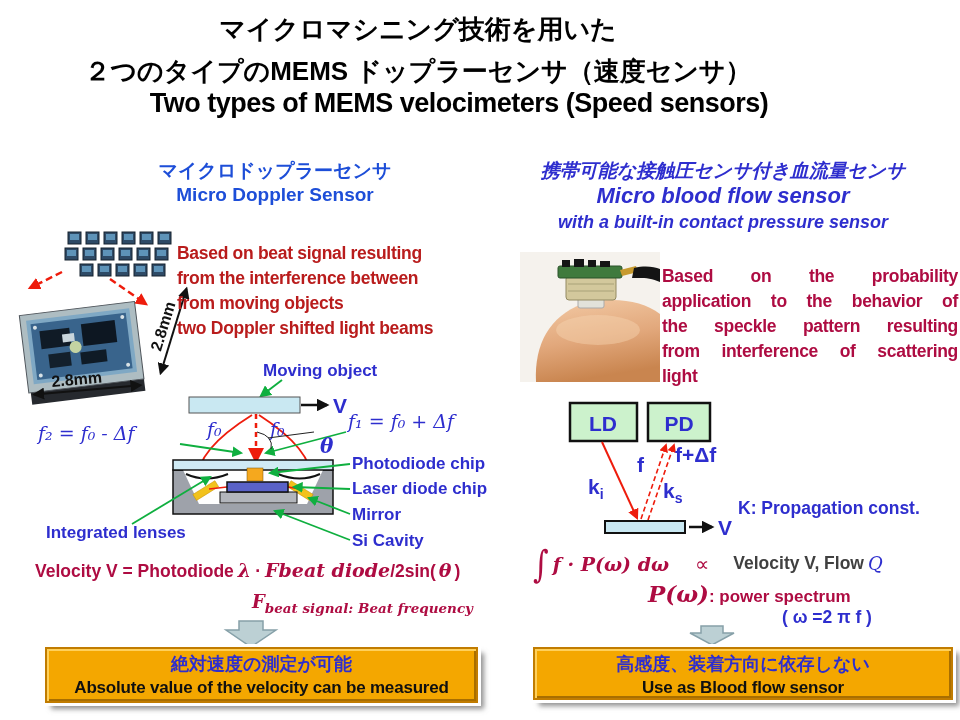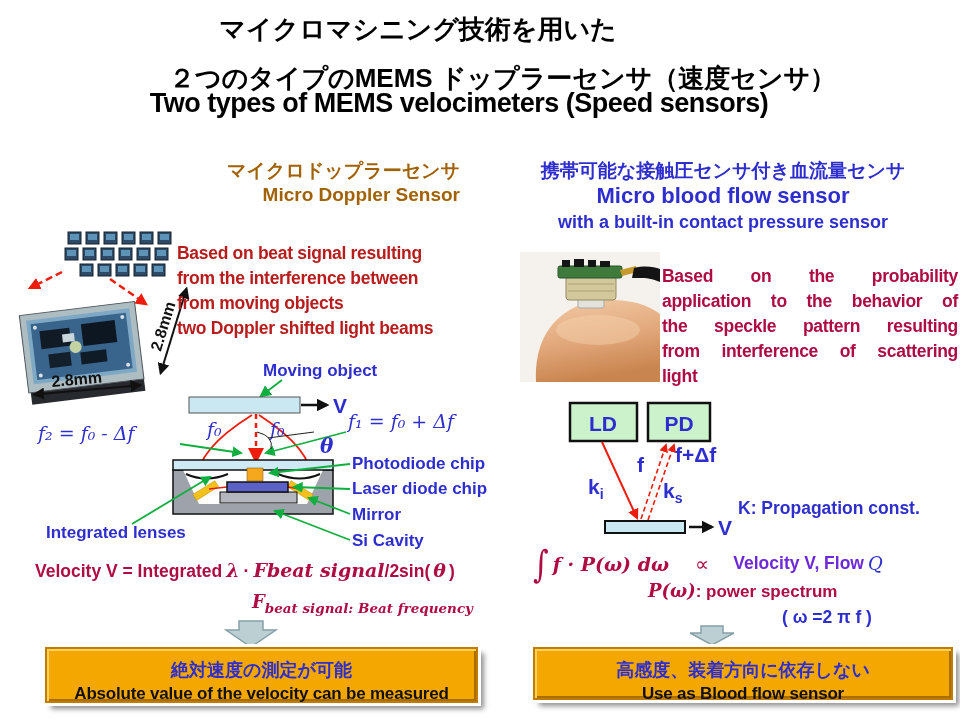--- a/index.html
+++ b/index.html
@@ -4,26 +4,26 @@
 <style>
   html,body{margin:0;padding:0;background:#888;}
   .slide{position:relative;width:960px;height:720px;background:#fff;overflow:hidden;
          font-family:"Liberation Sans",sans-serif;margin:0 auto;}
   .abs{position:absolute;}
   .b{font-weight:bold;}
   .si{font-family:"DejaVu Serif",serif;font-style:italic;}
   sub{font-size:70%;}
   
   #t1,#t2{left:0;width:836px;text-align:center;font-size:26px;font-weight:bold;color:#000;letter-spacing:0;}
-  #t1{top:12px;} #t2{top:61px;text-align:right;}
+  #t1{top:12px;} #t2{top:54px;}
   #t3{left:0;top:88px;width:918px;text-align:center;font-size:27px;font-weight:bold;color:#000;letter-spacing:-0.5px;}
   
-  #lh{left:90px;top:158px;width:370px;text-align:right;color:#a16207;font-weight:bold;}
+  #lh{left:90px;top:158px;width:370px;text-align:center;color:#1d4ed8;font-weight:bold;}
   #lh .l1{font-size:19px;line-height:25px;} #lh .l2{font-size:19px;line-height:24px;}
-  #rh{left:492px;top:158px;width:462px;text-align:center;color:#2E2ECE;font-weight:bold;}
+  #rh{left:492px;top:158px;width:462px;text-align:center;color:#2E2ECE;font-weight:bold;font-style:italic;}
   #rh .l1{font-size:19px;line-height:25px;} #rh .l2{font-size:22px;line-height:26px;} #rh .l3{font-size:18px;line-height:26px;}
   
   #ldesc{left:177px;top:241px;width:296px;color:#b91c1c;font-weight:bold;font-size:17.5px;line-height:25px;letter-spacing:-0.3px;}
   #rdesc{left:662px;top:264px;width:296px;color:#AE0C42;font-weight:bold;font-size:17.5px;line-height:25px;letter-spacing:-0.3px;}
   #rdesc .just{text-align:justify;text-align-last:justify;}
   #fingerphoto{left:520px;top:252px;}
   #ldiag{left:30px;top:352px;overflow:visible;}
   #rdiag{left:555px;top:395px;overflow:visible;}
   svg{overflow:visible;}
   .svg-label{font:bold 17px "Liberation Sans",sans-serif;fill:#2E2ECE;}
@@ -33,30 +33,30 @@
   
   #lf1{left:35px;top:559px;color:#AE0C42;font-weight:bold;font-size:17.5px;white-space:nowrap;display:flex;align-items:baseline;}
   #lf1 .si{font-size:19px;}
   #lf1 .gap{margin:0 4px;}
   #lf2{left:252px;top:591px;color:#AE0C42;font-size:18px;white-space:nowrap;}
   #lf2 sub{font-size:13.5px;letter-spacing:0;}
   #rf1{left:533px;top:546px;display:flex;align-items:center;white-space:nowrap;}
   #rf1 .integral{font-family:"DejaVu Serif",serif;font-size:30px;color:#AE0C42;transform:scaleY(1.25);margin-right:4px;}
   #rf1 .fbody{font-family:"DejaVu Serif",serif;font-style:italic;font-weight:bold;font-size:19px;color:#AE0C42;}
   #rf1 .prop{font-size:20px;color:#AE0C42;margin-left:26px;}
-  #rf1 .flowtxt{font-size:17.5px;font-weight:bold;color:#6d28d9;margin-left:24px;}
+  #rf1 .flowtxt{font-size:17.5px;font-weight:bold;color:#404040;margin-left:24px;}
   #rf1 .flowq{font-family:"DejaVu Serif",serif;font-style:italic;font-size:18px;color:#2E2ECE;margin-left:4px;}
   #rf2{left:648px;top:580px;white-space:nowrap;}
-  #rf2 .pw{font-family:"DejaVu Serif",serif;font-style:italic;font-weight:bold;font-size:18px;color:#AE0C42;}
+  #rf2 .pw{font-family:"DejaVu Serif",serif;font-style:italic;font-weight:bold;font-size:23px;color:#AE0C42;}
   #rf2 .rest{font-size:17px;font-weight:bold;color:#AE0C42;}
   #rf3{left:782px;top:607px;font-size:17.5px;font-weight:bold;color:#2E2ECE;white-space:nowrap;}
   
   #larrow{left:226px;top:621px;} #rarrow{left:690px;top:626px;}
   
-  .result{box-sizing:border-box;background:#F4A700;border:2px solid #C17C00;text-align:center;padding-top:9px;
+  .result{box-sizing:border-box;background:#F4A700;border:2px solid #C17C00;text-align:center;padding-top:3px;
           box-shadow:0 0 0 3px #ffffff,6px 6px 5px rgba(110,110,110,.75),inset 2px 2px 0 #FFD05A,inset -2px -2px 0 #A86E00;}
   .result .jp{font-size:18px;font-weight:bold;color:#2E2ECE;line-height:25px;}
   .result .en{font-size:17px;font-weight:bold;color:#101010;line-height:21px;letter-spacing:-0.2px;}
   #lresult{left:45px;top:647px;width:433px;height:56px;}
   #rresult{left:533px;top:647px;width:420px;height:53px;}
 </style>
 </head>
 <body>
 
 <div class="slide">
@@ -245,25 +245,25 @@
     <line x1="320" y1="137" x2="264" y2="135" stroke="#0FAF3F" stroke-width="1.8" marker-end="url(#ag)"></line>
     <text x="322" y="168" class="svg-label">Mirror</text>
     <line x1="320" y1="162" x2="279" y2="146" stroke="#0FAF3F" stroke-width="1.8" marker-end="url(#ag)"></line>
     <text x="322" y="194" class="svg-label">Si Cavity</text>
     <line x1="320" y1="188" x2="245" y2="159" stroke="#0FAF3F" stroke-width="1.8" marker-end="url(#ag)"></line>
     <text x="16" y="186" class="svg-label">Integrated lenses</text>
     <line x1="102" y1="172" x2="180" y2="125" stroke="#0FAF3F" stroke-width="1.8" marker-end="url(#ag)"></line>
   </svg>
 
   <div class="abs" id="lf1">
-    <span>Velocity V = Integrated</span>
+    <span>Velocity V = Photodiode</span>
     <span class="si gap">λ</span>
     <span>·</span>
     <span class="si gap">F</span>
-      <sub class="si" style="margin-left:-4px">beat signal</sub>
+      <sub class="si" style="margin-left:-4px">beat diode</sub>
     <span>/2sin(</span>
     <span class="si" style="margin:0 3px">θ</span>
     <span>)</span>
   </div>
   <div class="abs" id="lf2">
     <span class="si b">F</span><sub class="si b">beat signal: Beat frequency</sub>
   </div>
 
   <svg class="abs" id="rdiag" style="left:555px;top:395px;" width="400" height="150" viewBox="0 0 400 150">
     <defs>

